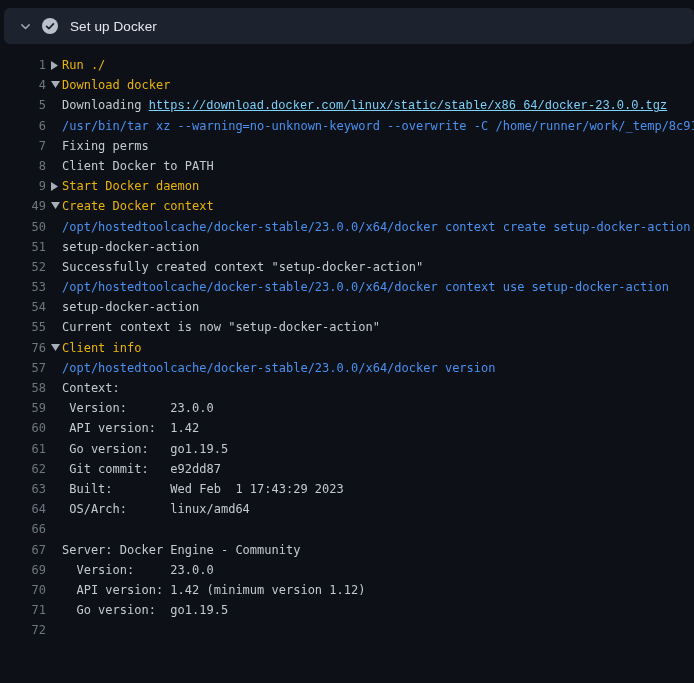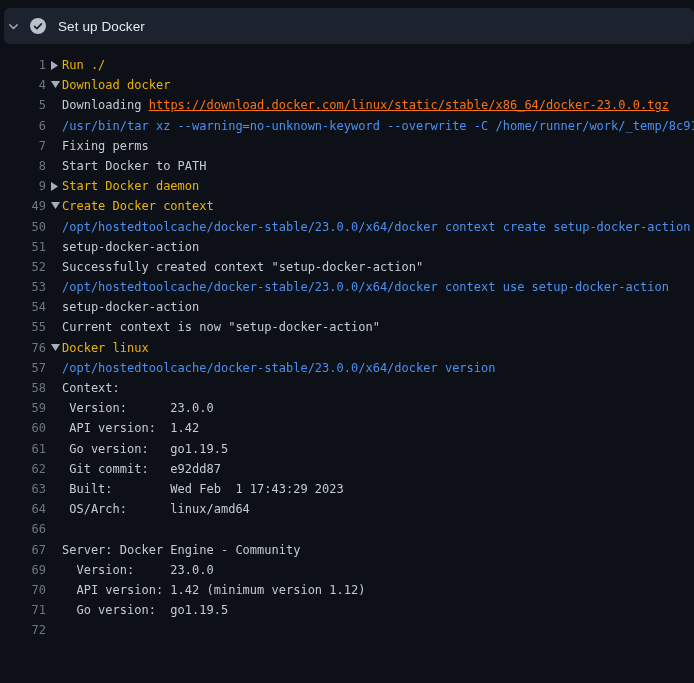--- a/index.html
+++ b/index.html
@@ -15,21 +15,21 @@
     position: absolute;
     left: 4px;
     top: 8px;
     width: 690px;
     height: 36px;
     box-sizing: border-box;
     background: #1c232e;
     border-radius: 6px;
     display: flex;
     align-items: center;
-    padding: 0 0 0 2px;
+    padding: 0 0 0 14px;
     cursor: pointer;
   }
   .chev-btn {
     width: 14px;
     height: 14px;
     display: flex;
     align-items: center;
     justify-content: center;
     flex: none;
   }
@@ -83,21 +83,22 @@
     color: #c3cad2;
   }
   .line.group-open .text, .line.group-closed .text {
     color: #eab308;
     cursor: pointer;
   }
   .text.cmd { color: #4a90f0; }
   .seg-link {
     text-decoration: underline;
     cursor: pointer;
-    color: #f97316;
+    color: #7dd3fc;
+    font-family: Liberation Mono, monospace;
   }
 </style>
 </head>
 <body>
 
 <div class="step-header">
   <span class="chev-btn">
     <svg width="13" height="13" viewBox="0 0 16 16">
       <path d="M3.5 6l4.5 4.5L12.5 6" stroke="#9aa4ae" stroke-width="1.8" fill="none" stroke-linecap="round" stroke-linejoin="round"></path>
     </svg>
@@ -130,21 +131,21 @@
       </span>
       <span class="text">Download docker</span>
     </div>
     <div class="line text"><span class="num">5</span><span class="arrow"></span><span class="text"><span>Downloading </span><span class="seg-link">https://download.docker.com/linux/static/stable/x86_64/docker-23.0.0.tgz</span></span></div>
     <div class="line cmd">
       <span class="num">6</span>
       <span class="arrow"></span>
       <span class="text cmd">/usr/bin/tar xz --warning=no-unknown-keyword --overwrite -C /home/runner/work/_temp/8c91</span>
     </div>
     <div class="line text"><span class="num">7</span><span class="arrow"></span><span class="text">Fixing perms</span></div>
-    <div class="line text"><span class="num">8</span><span class="arrow"></span><span class="text">Start Docker to PATH</span></div>
+    <div class="line text"><span class="num">8</span><span class="arrow"></span><span class="text">Client Docker to PATH</span></div>
     <div class="line group-closed">
       <span class="num">9</span>
       <span class="arrow">
         <svg width="8" height="9" viewBox="0 0 8 9">
           <polygon points="0,0 7,4.5 0,9" fill="#a6aeb8"></polygon>
         </svg>
       </span>
       <span class="text">Start Docker daemon</span>
     </div>
     <div class="line group-open">
@@ -170,21 +171,21 @@
     </div>
     <div class="line text"><span class="num">54</span><span class="arrow"></span><span class="text">setup-docker-action</span></div>
     <div class="line text"><span class="num">55</span><span class="arrow"></span><span class="text">Current context is now "setup-docker-action"</span></div>
     <div class="line group-open">
       <span class="num">76</span>
       <span class="arrow">
         <svg width="9" height="8" viewBox="0 0 9 8">
           <polygon points="0,0 9,0 4.5,7" fill="#a6aeb8"></polygon>
         </svg>
       </span>
-      <span class="text">Docker linux</span>
+      <span class="text">Client info</span>
     </div>
     <div class="line cmd">
       <span class="num">57</span>
       <span class="arrow"></span>
       <span class="text cmd">/opt/hostedtoolcache/docker-stable/23.0.0/x64/docker version</span>
     </div>
     <div class="line text"><span class="num">58</span><span class="arrow"></span><span class="text">Context:</span></div>
     <div class="line text"><span class="num">59</span><span class="arrow"></span><span class="text"> Version:      23.0.0</span></div>
     <div class="line text"><span class="num">60</span><span class="arrow"></span><span class="text"> API version:  1.42</span></div>
     <div class="line text"><span class="num">61</span><span class="arrow"></span><span class="text"> Go version:   go1.19.5</span></div>

